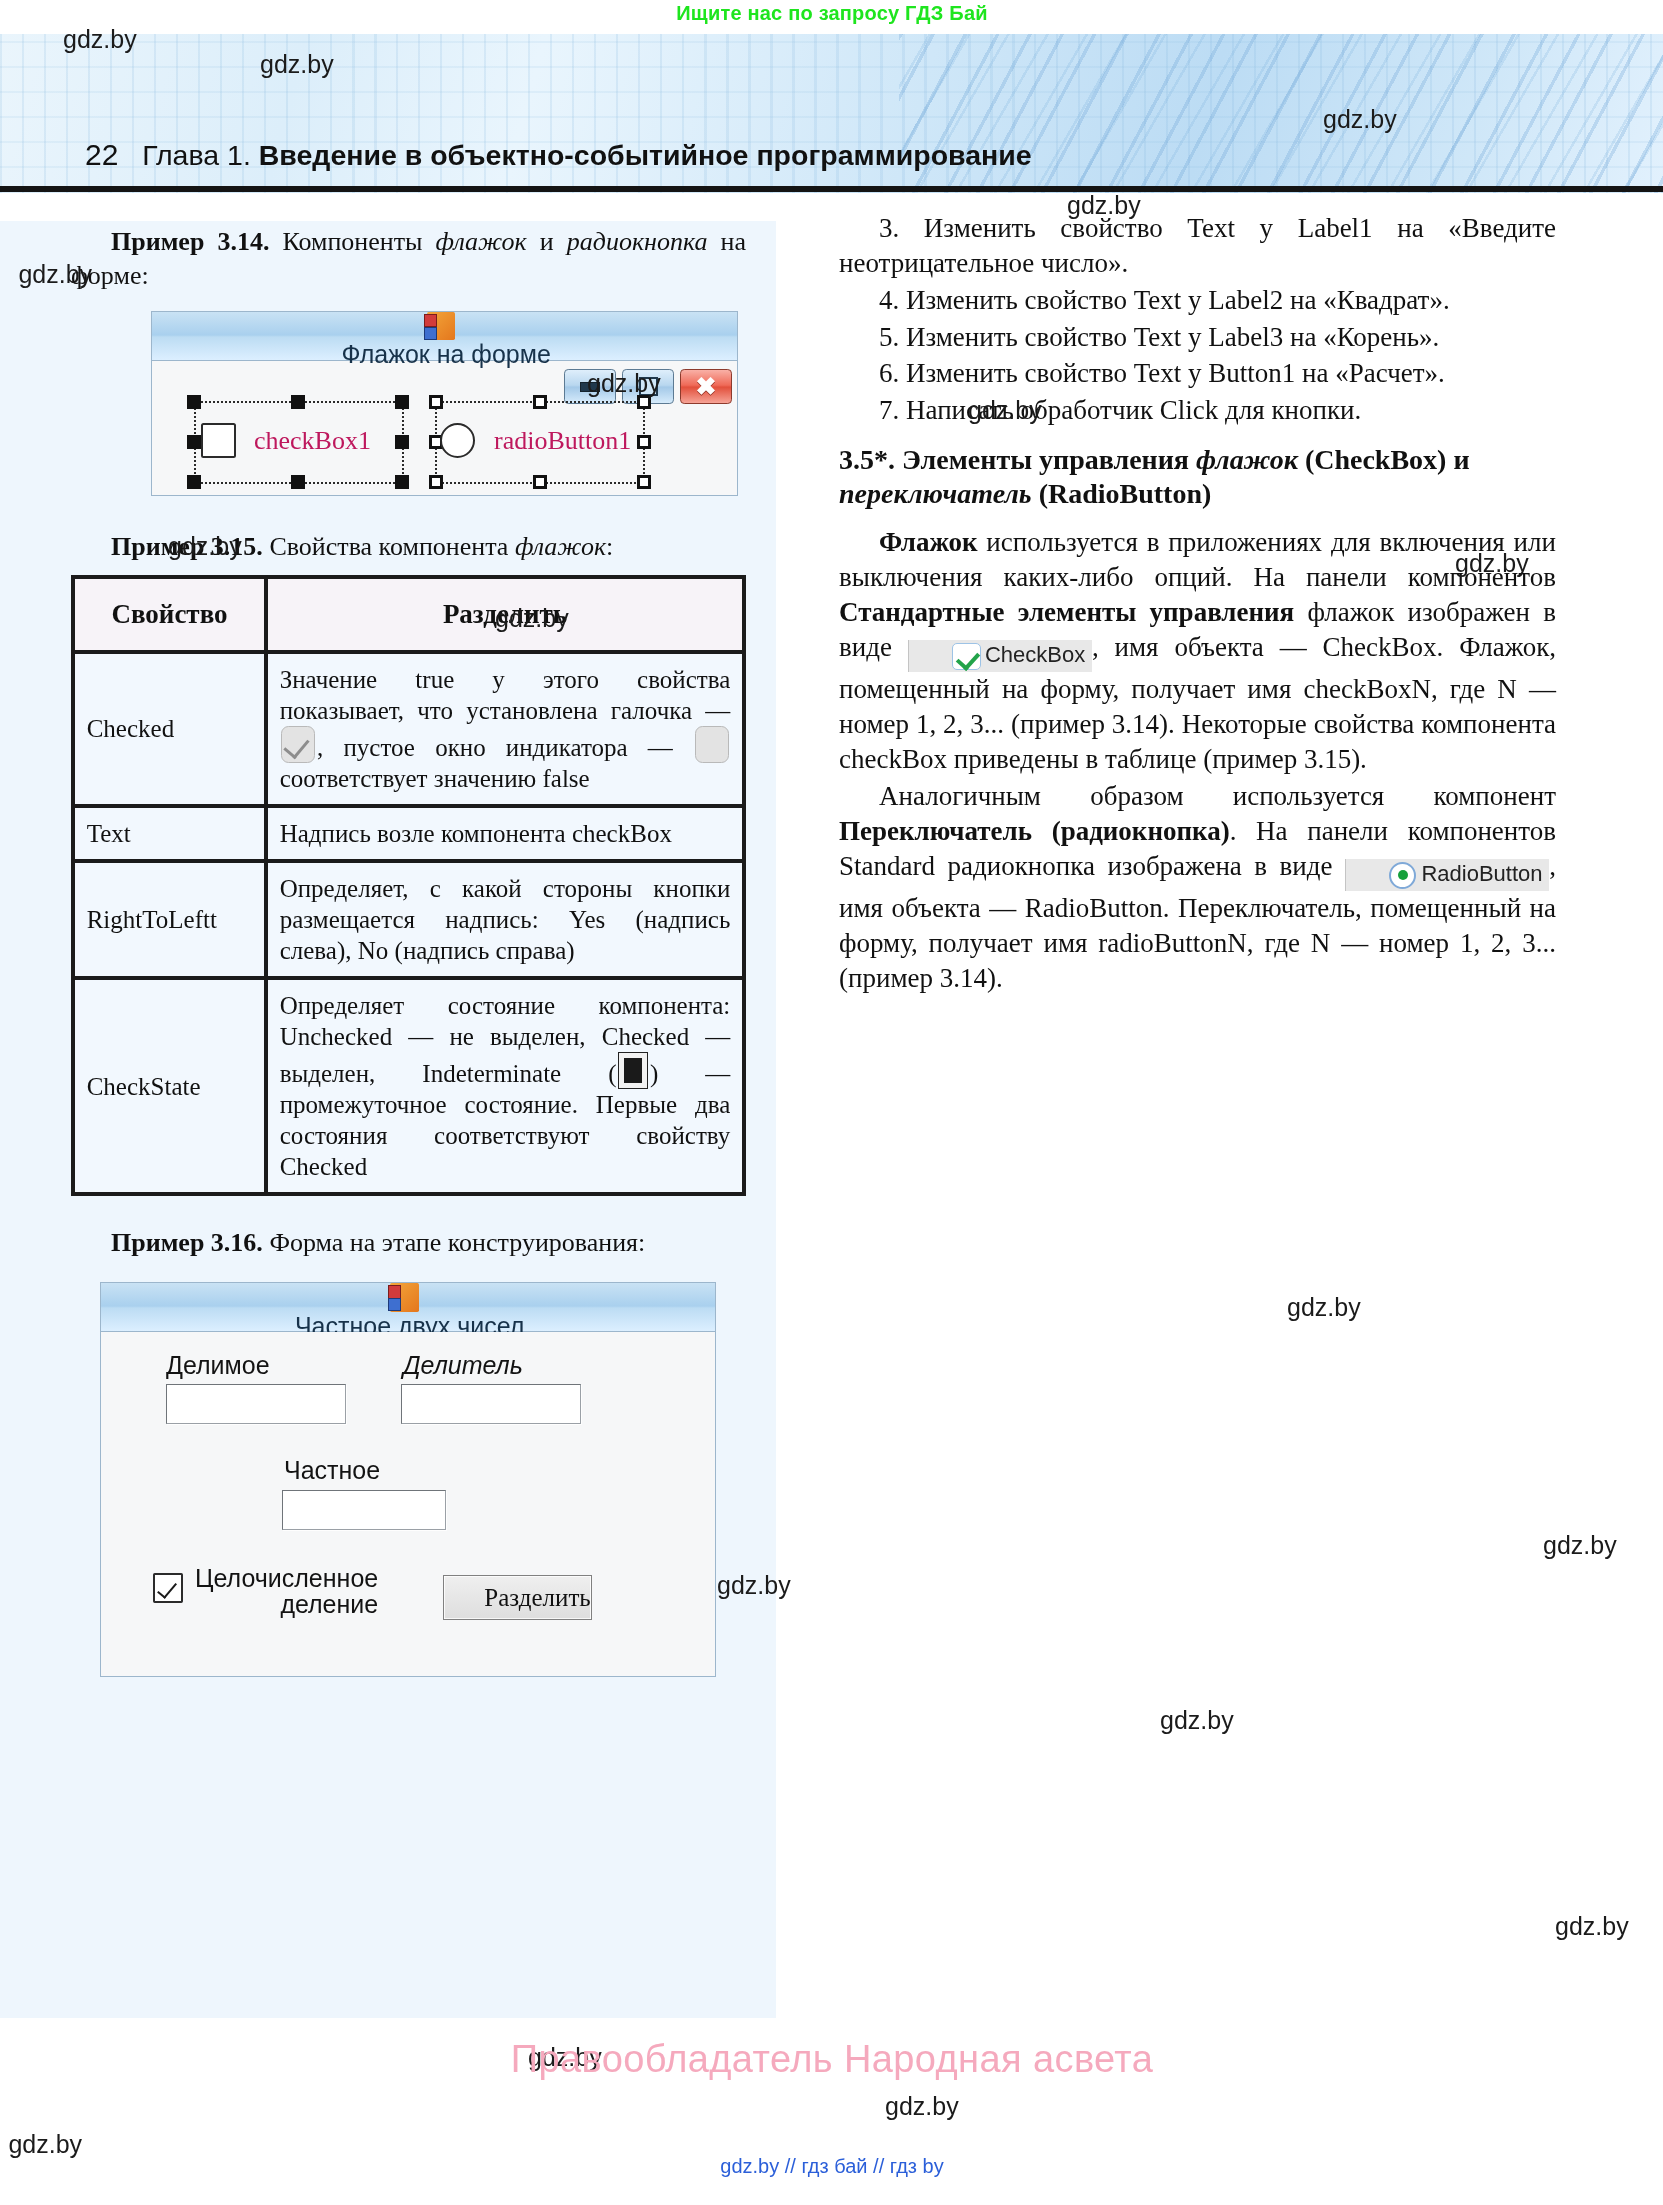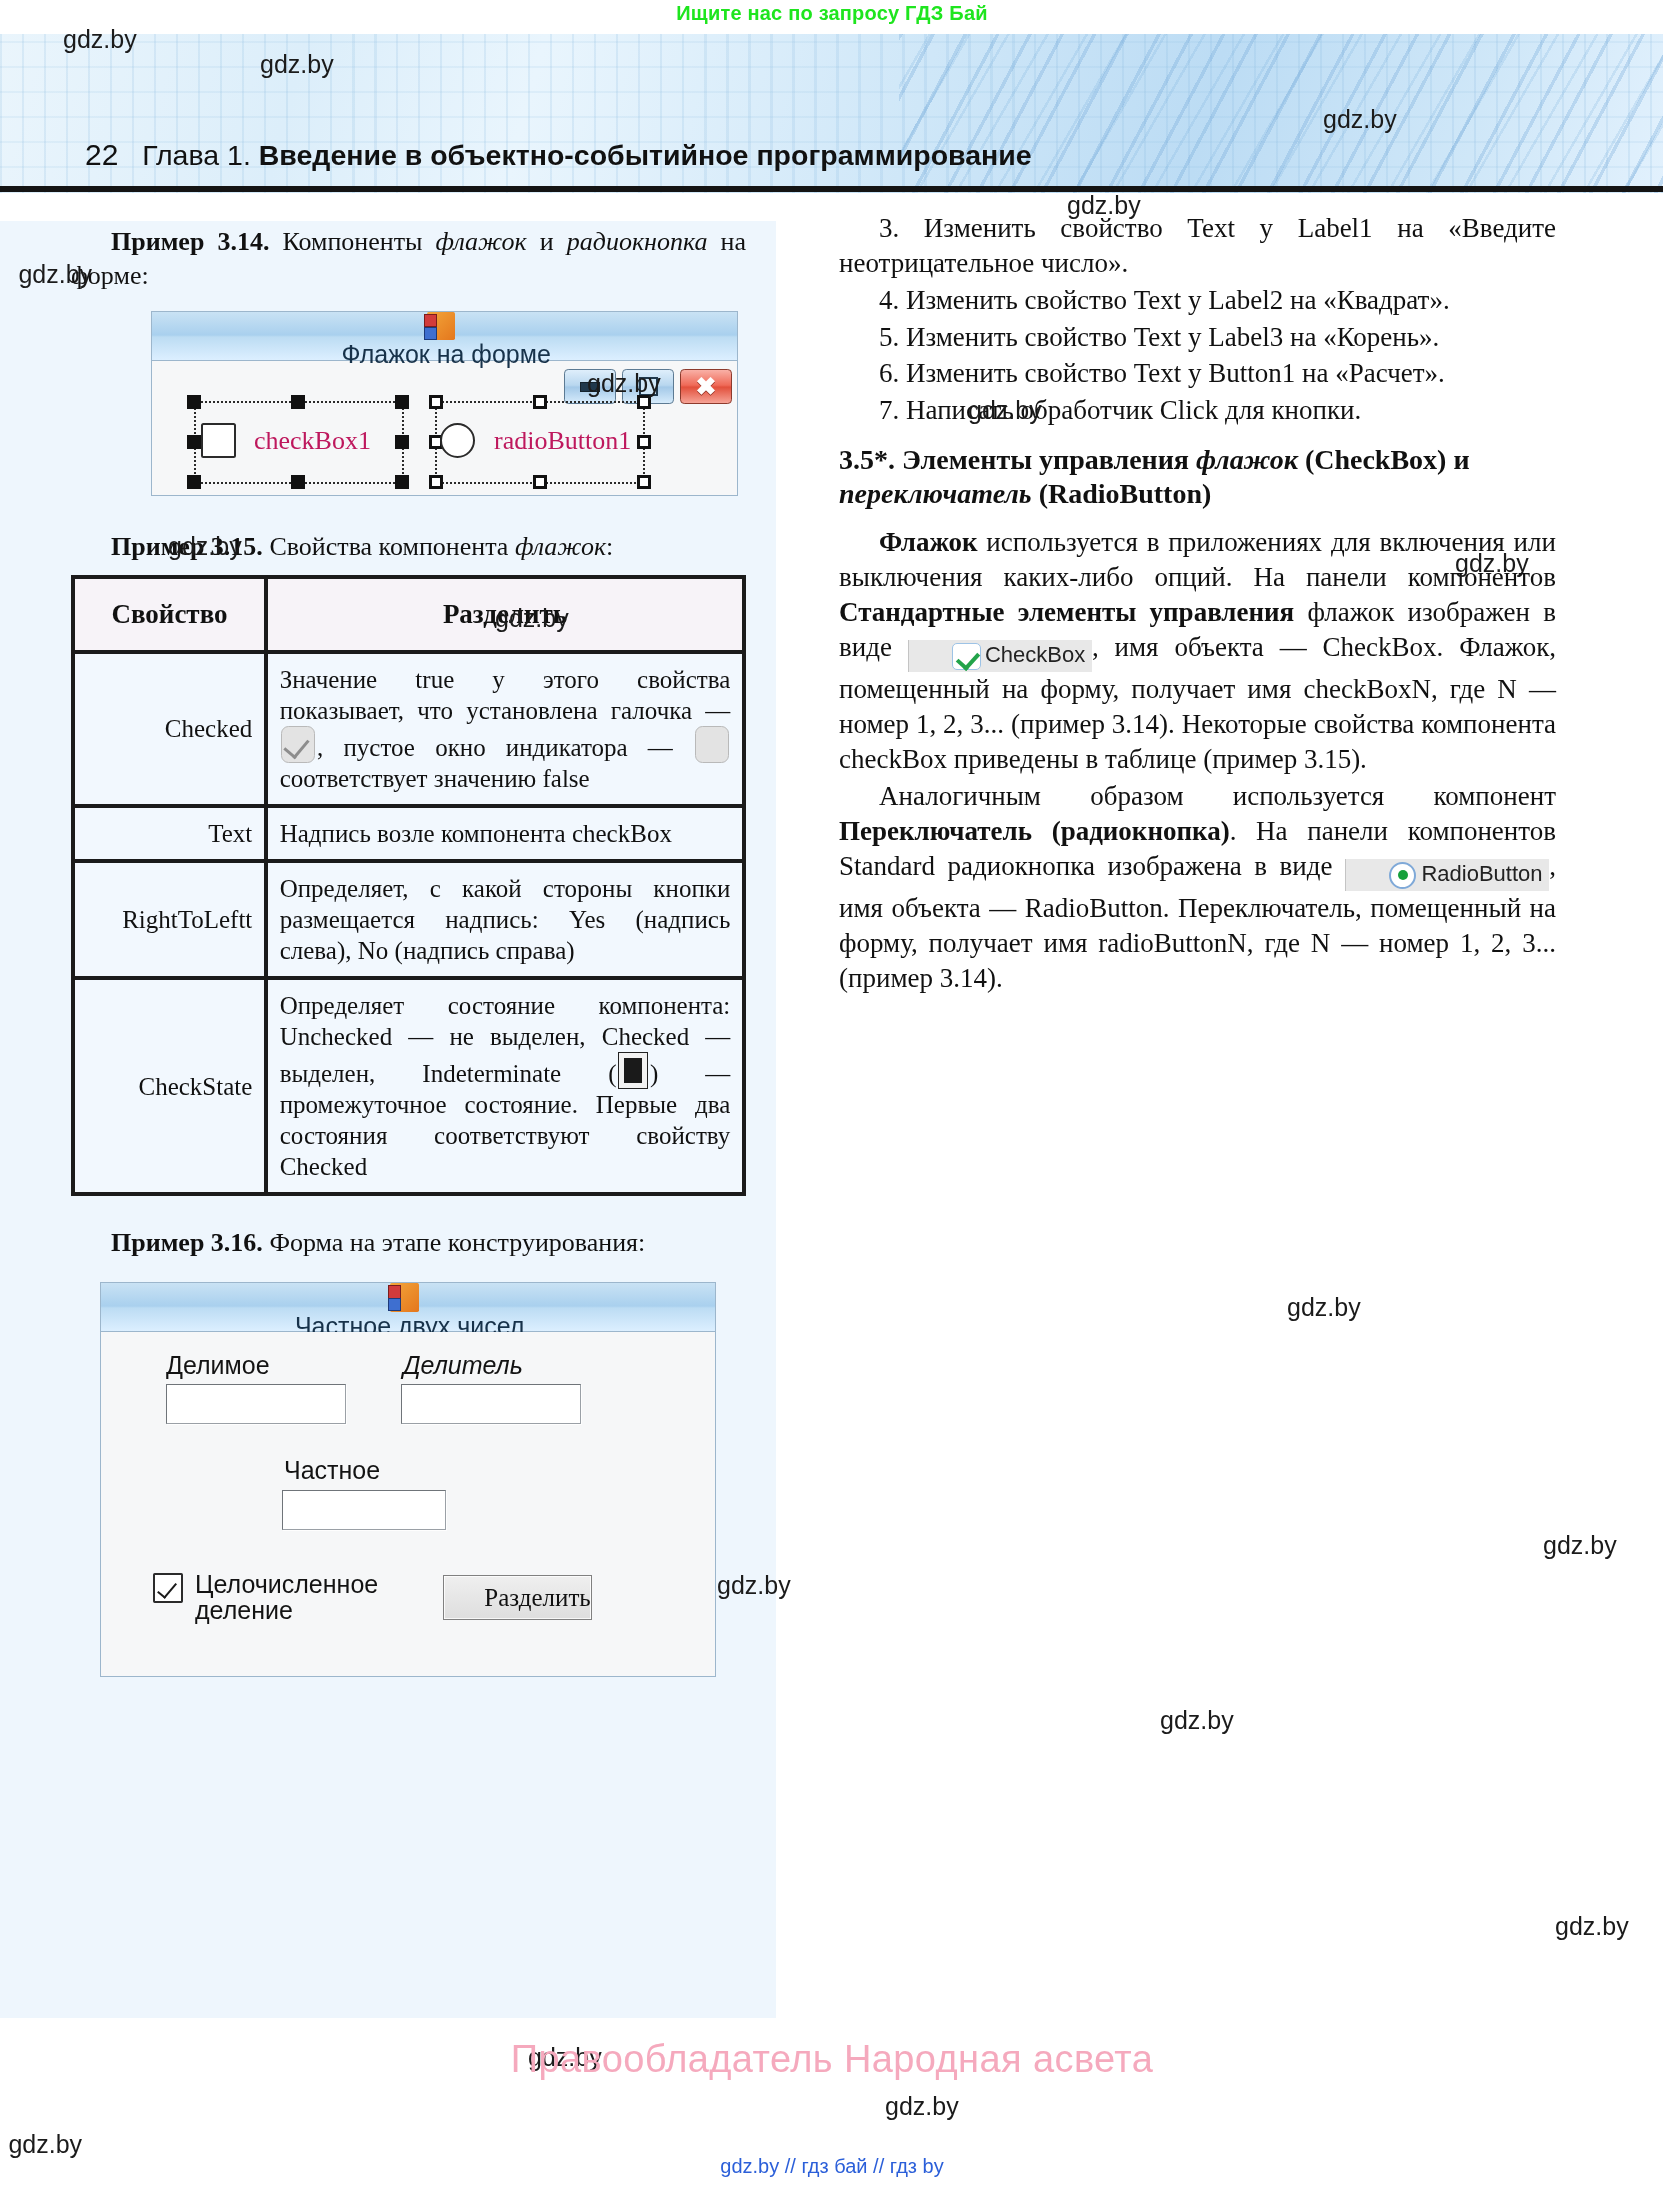--- a/index.html
+++ b/index.html
@@ -158,21 +158,21 @@
   table.props td, table.props th {
     border:2.5px double #1b1b1b;
     padding:10px 11.7px;
     font-size:25px; line-height:1.24;
     vertical-align:middle; color:#111;
   }
   table.props th {
     text-align:center; font-weight:bold; background:#f7f3f8; font-size:27px;
     padding:18.4px 8.4px;
   }
-  table.props td.k { width:193px; text-align:right; background:#f2f8fe; }
+  table.props td.k { width:193px; text-align:left; background:#f2f8fe; }
   table.props td.v { text-align:justify; background:#f2f8fe; }
 
   .glyph-check, .glyph-empty, .glyph-ind {
     display:inline-block; vertical-align:-6.7px;
     width:34px; height:37px; border-radius:7.5px;
     background:#e3e3e3; border:1.7px solid #b9b9b9;
     position:relative; margin:0 1.7px;
   }
   .glyph-check:after{
     content:""; position:absolute; left:6.7px; top:7.5px;
@@ -381,21 +381,21 @@
       <span class="f-lab" style="left:65px; top:18.4px;">Делимое</span>
       <span class="f-inp" style="left:65px; top:52px; width:180px; height:40px;"></span>
 
       <span class="f-lab" style="left:302px; top:18.4px;font-style:italic;">Делитель</span>
       <span class="f-inp" style="left:300px; top:52px; width:180px; height:40px;"></span>
 
       <span class="f-lab" style="left:183px; top:124px;">Частное</span>
       <span class="f-inp" style="left:181px; top:158px; width:164px; height:40px;"></span>
 
       <span class="f-chk" style="left:52px; top:241px;"></span>
-      <span class="f-lab" style="left:94px; top:239px; line-height:1.05;">
+      <span class="f-lab" style="left:94px; top:233px; line-height:1.05;text-align:right;">
         <span>Целочисленное</span><br>
         <span>деление</span>
       </span>
 
       <span class="f-btn" style="left:342px; top:243px; width:149px; height:45px;">Разделить</span>
     </div>
   </div>
 </div>
 
 <div class="col-right">

